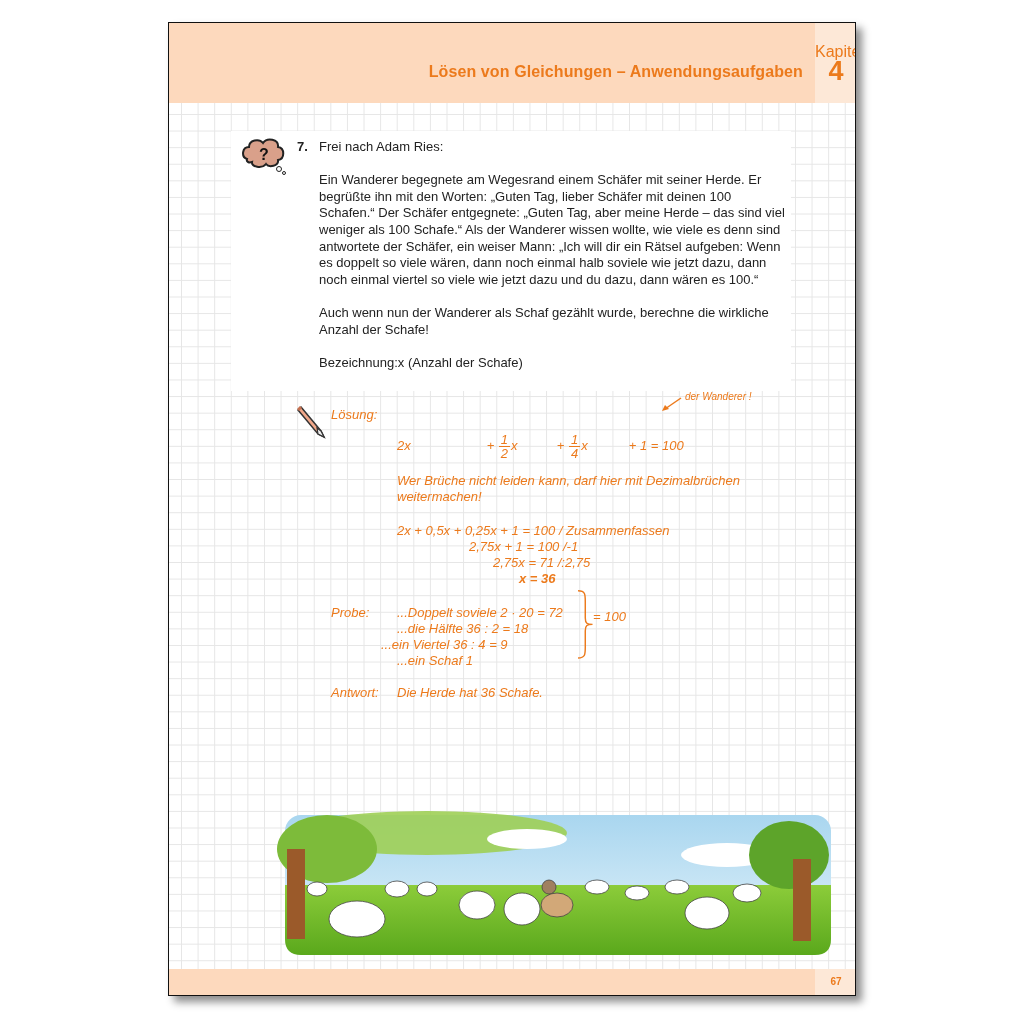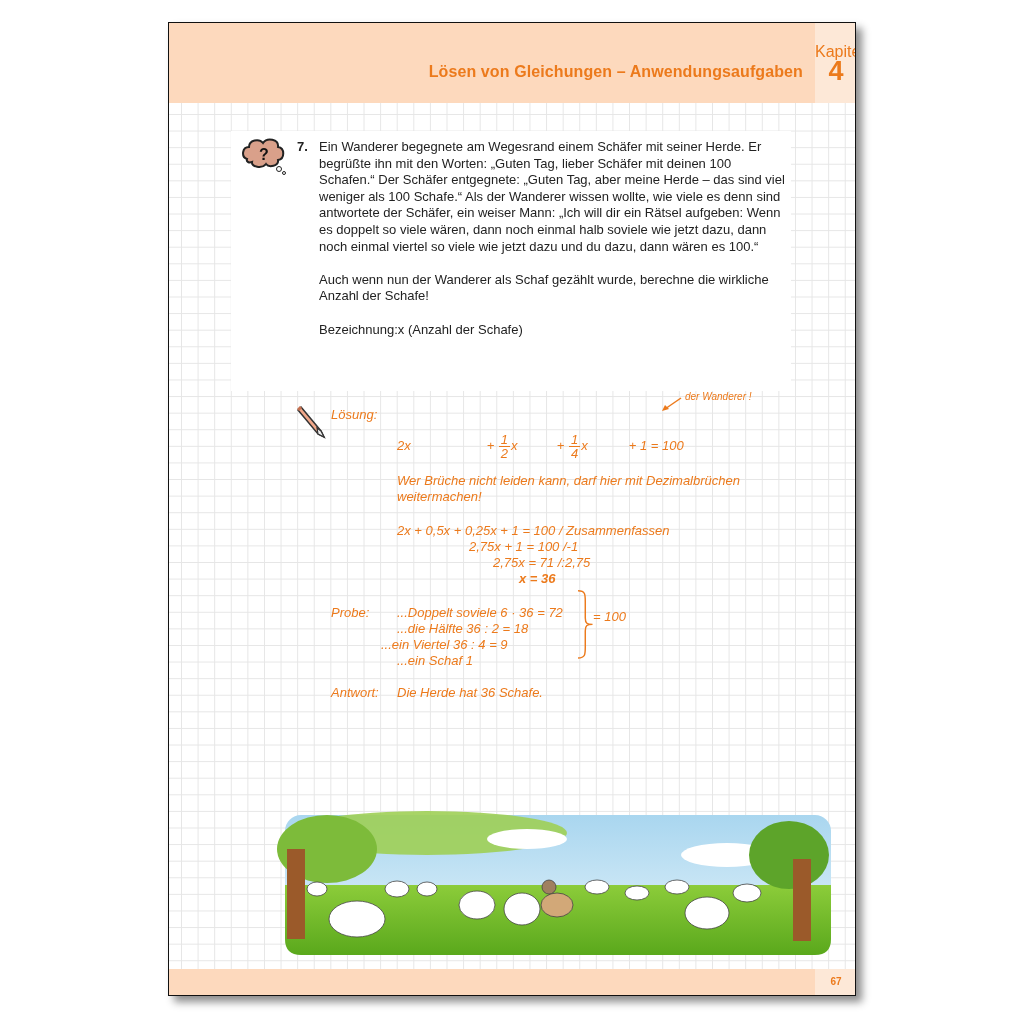--- a/index.html
+++ b/index.html
@@ -88,20 +88,21 @@
 
   <svg class="think-icon" viewBox="0 0 50 44">
     <path d="M8 24 C2 22 3 12 10 12 C10 5 20 3 24 8 C28 2 40 4 39 12 C46 13 46 24 39 25 C40 31 30 33 27 29 C23 34 12 32 13 27 C10 28 7 27 8 24 Z" fill="#d9a08a" stroke="#222" stroke-width="2"></path>
     <text x="25" y="25" text-anchor="middle" font-family="Liberation Sans, sans-serif" font-weight="bold" font-size="16" fill="#111">?</text>
     <circle cx="40" cy="34" r="2.5" fill="#fff" stroke="#222" stroke-width="1"></circle>
     <circle cx="45" cy="38" r="1.5" fill="#fff" stroke="#222" stroke-width="1"></circle>
   </svg>
 
   <div class="task-num">7.</div>
   <div class="task-text">
+    <p>Frei nach Adam Ries:</p>
     <p>Ein Wanderer begegnete am Wegesrand einem Schäfer mit seiner Herde. Er begrüßte ihn mit den Worten: „Guten Tag, lieber Schäfer mit deinen 100 Schafen.“ Der Schäfer entgegnete: „Guten Tag, aber meine Herde – das sind viel weniger als 100 Schafe.“ Als der Wanderer wissen wollte, wie viele es denn sind antwortete der Schäfer, ein weiser Mann: „Ich will dir ein Rätsel aufgeben: Wenn es doppelt so viele wären, dann noch einmal halb soviele wie jetzt dazu, dann noch einmal viertel so viele wie jetzt dazu und du dazu, dann wären es 100.“</p>
     <p>Auch wenn nun der Wanderer als Schaf gezählt wurde, berechne die wirkliche Anzahl der Schafe!</p>
     <p>Bezeichnung:x (Anzahl der Schafe)</p>
   </div>
 
   <svg class="pencil-icon" viewBox="0 0 34 38">
     <path d="M4 4 L24 28 L27 34 L21 31 L1 7 Z" fill="#f2a88a" stroke="#333" stroke-width="1.5"></path>
     <path d="M20 25 L24 28 L27 34 L21 31 Z" fill="#eee" stroke="#333" stroke-width="1.2"></path>
     <path d="M1 7 L4 4" stroke="#c47050" stroke-width="3"></path>
   </svg>
@@ -124,21 +125,21 @@
 
   <div class="sol" style="left:228px; top:450px;">Wer Brüche nicht leiden kann, darf hier mit Dezimalbrüchen</div>
   <div class="sol" style="left:228px; top:466px;">weitermachen!</div>
 
   <div class="sol" style="left:228px; top:500px;">2x + 0,5x + 0,25x + 1 = 100 / Zusammenfassen</div>
   <div class="sol" style="left:300px; top:516px;">2,75x + 1 = 100  /-1</div>
   <div class="sol" style="left:324px; top:532px;">2,75x = 71  /:2,75</div>
   <div class="sol" style="left:350px; top:548px; font-weight:bold;">x = 36</div>
 
   <div class="sol" style="left:162px; top:582px;">Probe:</div>
-  <div class="sol" style="left:228px; top:582px;">...Doppelt soviele 6 · 36 = 72</div>
+  <div class="sol" style="left:228px; top:582px;">...Doppelt soviele 2 · 20 = 72</div>
   <div class="sol" style="left:228px; top:598px;">...die Hälfte 36 : 2 = 18</div>
   <div class="sol" style="left:212px; top:614px;">...ein Viertel 36 : 4 = 9</div>
   <div class="sol" style="left:228px; top:630px;">...ein Schaf 1</div>
 
   <svg class="brace-svg" viewBox="0 0 30 86" style="top:566px; left:404px; height:78px;">
     <path d="M4 2 C12 2 12 6 12 14 L12 32 C12 38 14 39 20 39 C14 39 12 40 12 46 L12 64 C12 72 12 76 4 76" fill="none" stroke="#ec7a1c" stroke-width="1.6"></path>
   </svg>
   <div class="sol" style="left:424px; top:586px;">= 100</div>
 
   <div class="sol" style="left:162px; top:662px;">Antwort:</div>

